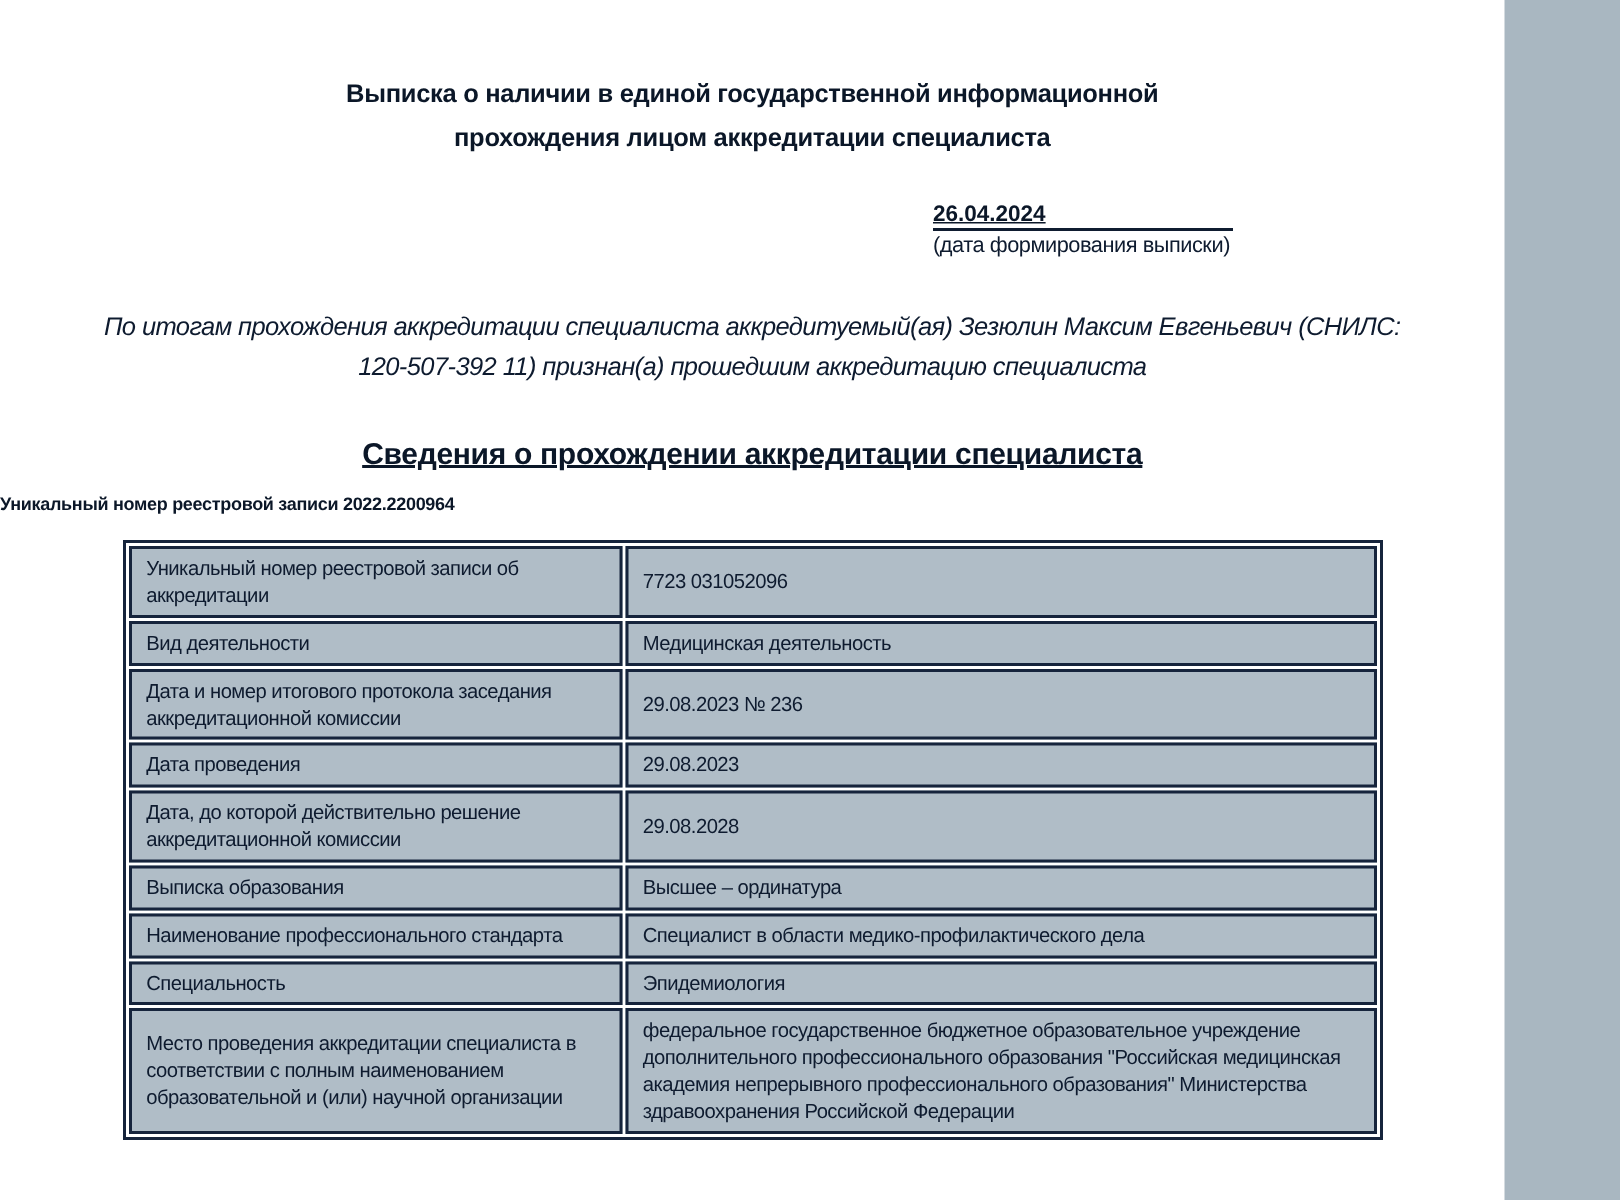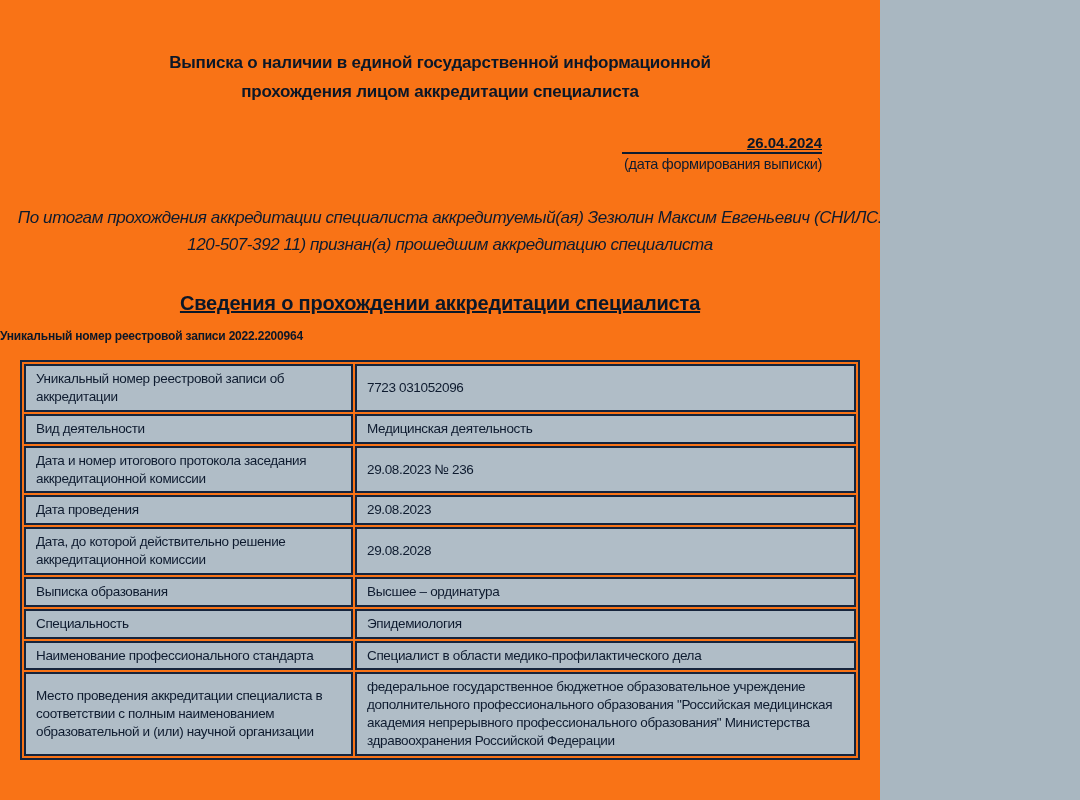--- a/index.html
+++ b/index.html
@@ -4,40 +4,40 @@
 <style>
   html, body {
     margin: 0;
     padding: 0;
     background: #a9b7c1;
     font-family: "Liberation Sans", "DejaVu Sans", sans-serif;
     color: #0e1b2f;
   }
   .page {
     position: relative;
-    width: 880px;
+    width: 1003px;
     height: 800px;
-    background: #f97316;
+    background: #ffffff;
     overflow: hidden;
   }
   
   .doc-title {
     margin: 48px auto 0;
     text-align: center;
     font-weight: bold;
     font-size: 17px;
     letter-spacing: -0.2px;
     line-height: 29px;
     color: #0b1728;
   }
   
   .date-block {
     width: 200px;
     margin: 28px 0 0 622px;
-    text-align: right;
+    text-align: left;
   }
   .date-value {
     display: block;
     font-weight: bold;
     font-size: 15px;
     text-decoration: underline;
     border-bottom: 2px solid #0f1c30;
     padding-bottom: 1px;
     color: #0b1728;
   }
@@ -139,26 +139,26 @@
       </tr>
       <tr>
         <td class="col-label">Дата, до которой действительно решение аккредитационной комиссии</td>
         <td class="col-value">29.08.2028</td>
       </tr>
       <tr>
         <td class="col-label">Выписка образования</td>
         <td class="col-value">Высшее – ординатура</td>
       </tr>
       <tr>
+        <td class="col-label">Наименование профессионального стандарта</td>
+        <td class="col-value">Специалист в области медико-профилактического дела</td>
+      </tr>
+      <tr>
         <td class="col-label">Специальность</td>
         <td class="col-value">Эпидемиология</td>
-      </tr>
-      <tr>
-        <td class="col-label">Наименование профессионального стандарта</td>
-        <td class="col-value">Специалист в области медико-профилактического дела</td>
       </tr>
       <tr>
         <td class="col-label">Место проведения аккредитации специалиста в соответствии с полным наименованием образовательной и (или) научной организации</td>
         <td class="col-value">федеральное государственное бюджетное образовательное учреждение дополнительного профессионального образования "Российская медицинская академия непрерывного профессионального образования" Министерства здравоохранения Российской Федерации</td>
       </tr>
     </tbody>
   </table>
 
 </div>
 

